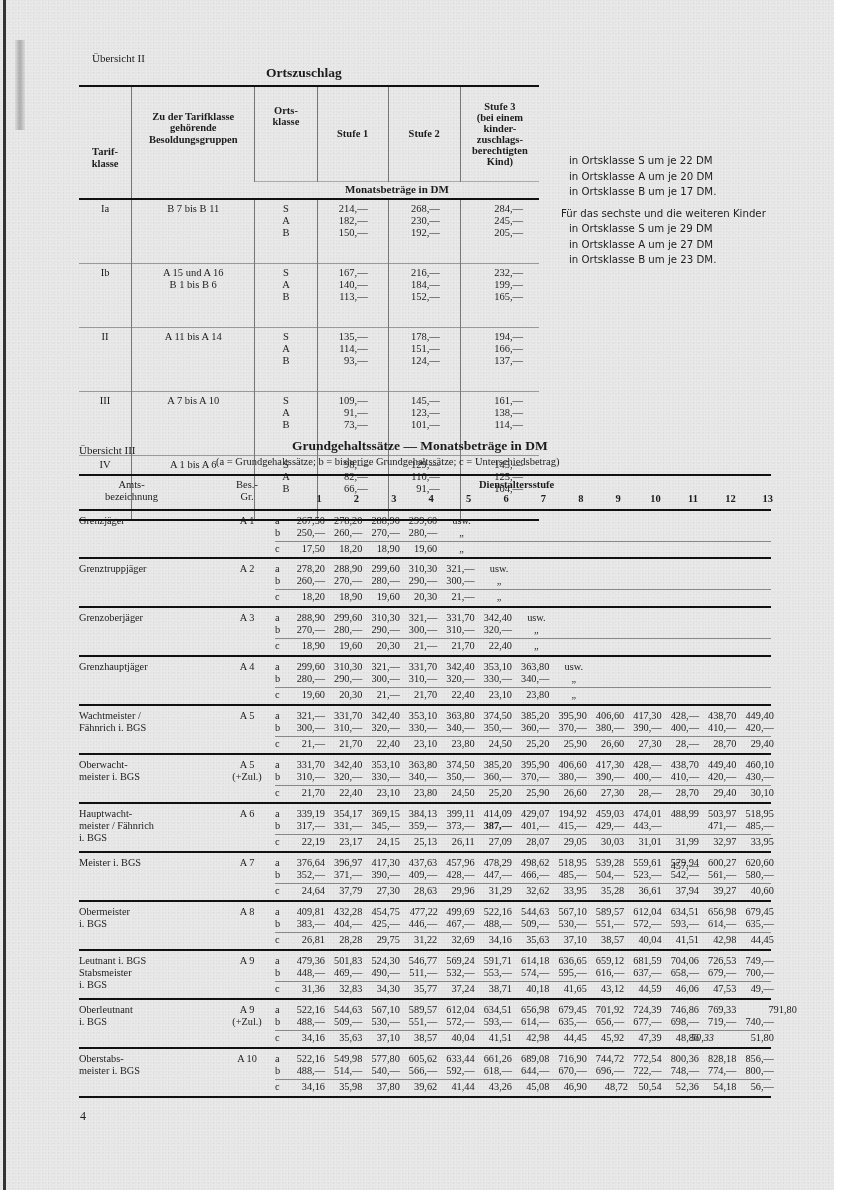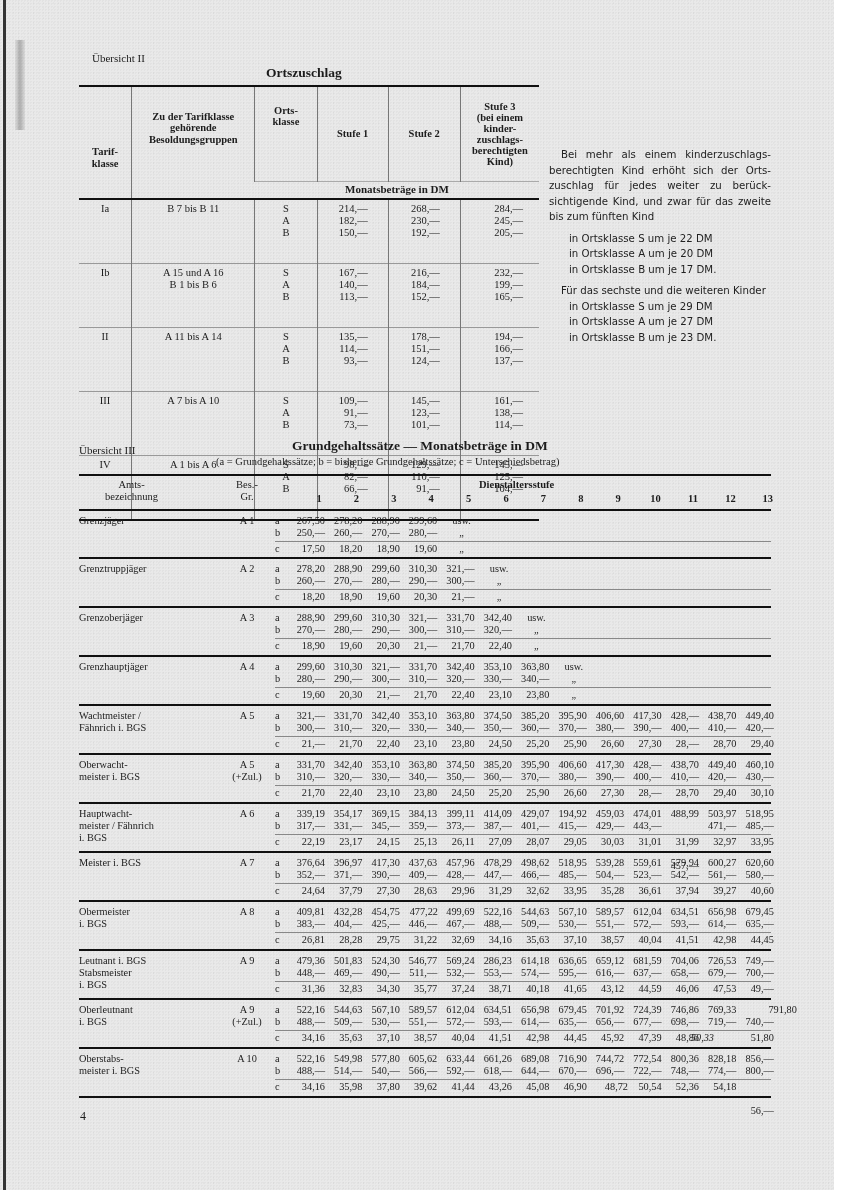--- a/index.html
+++ b/index.html
@@ -255,21 +255,20 @@
             <span>145,—</span>
             <span>125,—</span>
             <span>104,—</span>
           </div>
         </td>
       </tr>
     </tbody>
 </table>
 
 <div class="abs" id="note">
-  <p>Bei mehr als einem kinderzuschlags-berechtigten Kind erhöht sich der Orts-zuschlag für jedes weiter zu berück-sichtigende Kind, und zwar für das zweite bis zum fünften Kind</p>
   <div class="gap"></div>
   <div class="ind">in Ortsklasse S um je 22 DM</div>
   <div class="ind">in Ortsklasse A um je 20 DM</div>
   <div class="ind">in Ortsklasse B um je 17 DM.</div>
   <div class="gap"></div>
   <p>Für das sechste und die weiteren Kinder</p>
   <div class="ind">in Ortsklasse S um je 29 DM</div>
   <div class="ind">in Ortsklasse A um je 27 DM</div>
   <div class="ind">in Ortsklasse B um je 23 DM.</div>
 </div>
@@ -566,21 +565,21 @@
             <span class="v" style="left:419.4px;">503,97</span>
             <span class="v" style="left:456.79999999999995px;">518,95</span>
           </div>
           <div class="row b">
             <span class="lt">b</span>
             <span class="v" style="left:8px;">317,—</span>
             <span class="v" style="left:45.400000000000006px;">331,—</span>
             <span class="v" style="left:82.8px;">345,—</span>
             <span class="v" style="left:120.19999999999999px;">359,—</span>
             <span class="v" style="left:157.6px;">373,—</span>
-            <span class="v" style="left:195px;">387,—</span>
+            <span class="v" style="left:195px;font-weight:bold;">387,—</span>
             <span class="v" style="left:232.39999999999998px;">401,—</span>
             <span class="v" style="left:269.8px;">415,—</span>
             <span class="v" style="left:307.2px;">429,—</span>
             <span class="v" style="left:344.59999999999997px;">443,—</span>
             <span class="v" style="left:382px;margin-top:40px;">457,—</span>
             <span class="v" style="left:419.4px;">471,—</span>
             <span class="v" style="left:456.79999999999995px;">485,—</span>
           </div>
           <div class="row c">
             <span class="lt">c</span>
@@ -712,21 +711,21 @@
         <div class="name"><span class="ml">Leutnant i. BGS<br>Stabsmeister<br>i. BGS</span></div>
         <div class="besgr"><span class="ml">A 9</span></div>
         <div class="rows">
           <div class="row a">
             <span class="lt">a</span>
             <span class="v" style="left:8px;text-align:right;">479,36</span>
             <span class="v" style="left:45.400000000000006px;">501,83</span>
             <span class="v" style="left:82.8px;">524,30</span>
             <span class="v" style="left:120.19999999999999px;">546,77</span>
             <span class="v" style="left:157.6px;">569,24</span>
-            <span class="v" style="left:195px;">286,23</span>
+            <span class="v" style="left:195px;">591,71</span>
             <span class="v" style="left:232.39999999999998px;">614,18</span>
             <span class="v" style="left:269.8px;">636,65</span>
             <span class="v" style="left:307.2px;">659,12</span>
             <span class="v" style="left:344.59999999999997px;">681,59</span>
             <span class="v" style="left:382px;">704,06</span>
             <span class="v" style="left:419.4px;">726,53</span>
             <span class="v" style="left:456.79999999999995px;">749,—</span>
           </div>
           <div class="row b">
             <span class="lt">b</span>
@@ -859,20 +858,20 @@
             <span class="v" style="left:82.8px;">37,80</span>
             <span class="v" style="left:120.19999999999999px;">39,62</span>
             <span class="v" style="left:157.6px;">41,44</span>
             <span class="v" style="left:195px;">43,26</span>
             <span class="v" style="left:232.39999999999998px;">45,08</span>
             <span class="v" style="left:269.8px;">46,90</span>
             <span class="v" style="left:311px;">48,72</span>
             <span class="v" style="left:344.59999999999997px;">50,54</span>
             <span class="v" style="left:382px;">52,36</span>
             <span class="v" style="left:419.4px;">54,18</span>
-            <span class="v" style="left:456.79999999999995px;margin-top:24px;">56,—</span>
+            <span class="v" style="left:456.79999999999995px;">56,—</span>
           </div>
         </div>
       </div>
     </div>
 </div>
 
 <div class="abs pagenum">4</div>
 
 </body></html>

